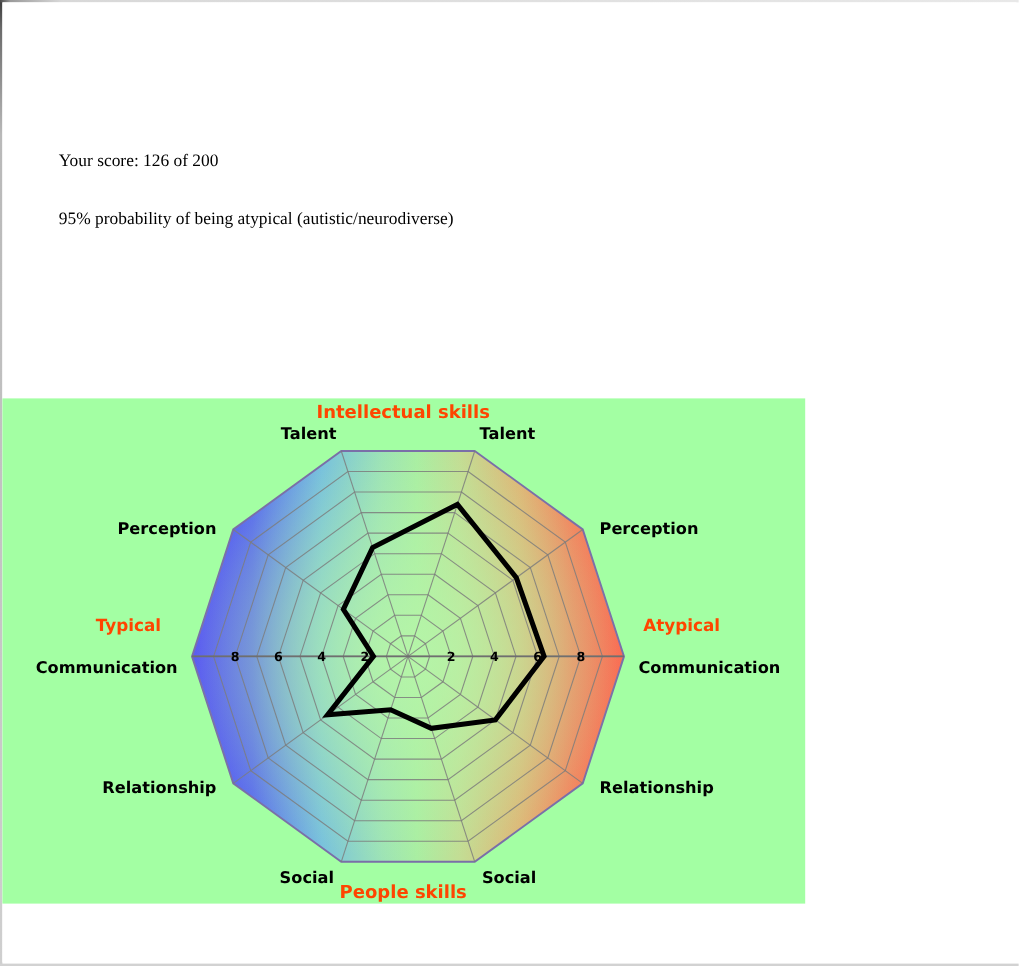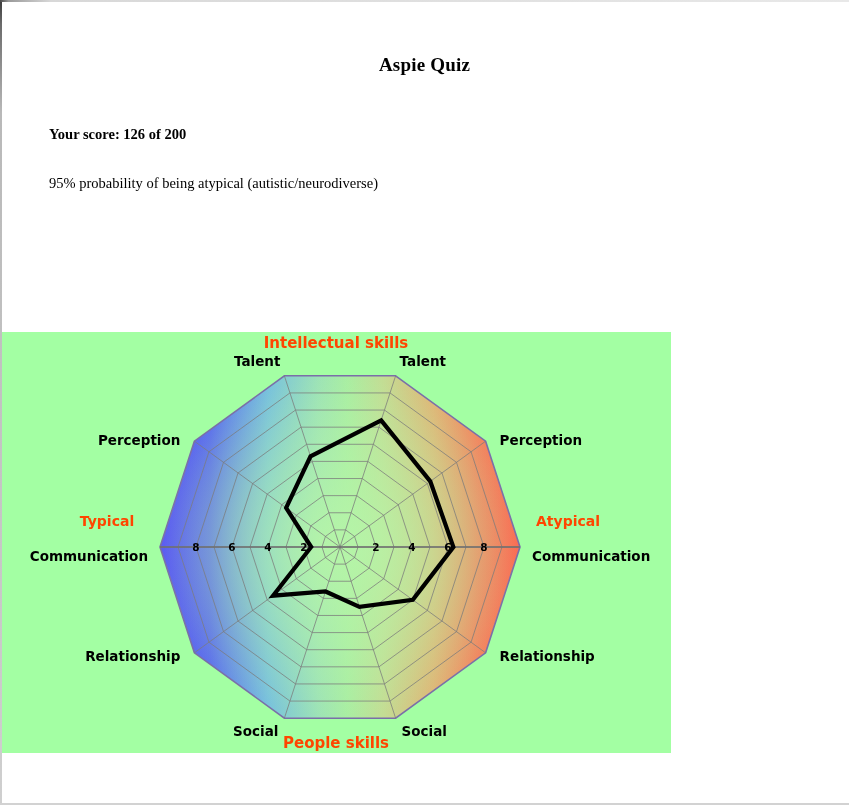--- a/index.html
+++ b/index.html
@@ -29,21 +29,21 @@
   }
   .quiz-title{
     position:absolute;left:0;top:52px;width:845px;
     text-align:center;
     font-family:"Liberation Serif", serif;
     font-size:19px;font-weight:bold;color:#000;
     letter-spacing:.2px;
   }
   .score-line{
     position:absolute;left:47px;top:124px;
-    font-size:14.5px;color:#000;font-weight:bold;
+    font-size:14.5px;color:#000;
   }
   .prob-line{
     position:absolute;left:47px;top:157px;
     font-size:14.5px;color:#000;margin-top:16px;
   }
   .chart-wrap{
     position:absolute;left:0px;top:330px;
     width:669px;height:421px;
     background:#a3ffa3;
     overflow:hidden;
@@ -61,21 +61,20 @@
 </style>
 </head>
 <body>
 
 <div class="page-edge-left"></div>
 <div class="page-edge-top"></div>
 <div class="page-edge-bottom"></div>
 
 <div class="doc">
 
-  <div class="quiz-title">Aspie Quiz</div>
 
   <div class="score-line">Your score: 126 of 200</div>
   <div class="prob-line">95% probability of being atypical (autistic/neurodiverse)</div>
 
   <div class="chart-wrap">
     <svg id="radar" width="669" height="421" viewBox="0 0 669 421">
       <defs>
         <linearGradient id="polyGrad" x1="0" y1="0" x2="1" y2="0">
           <stop offset="0.00" stop-color="#5a5af2"></stop>
           <stop offset="0.14" stop-color="#5f74ea"></stop>

